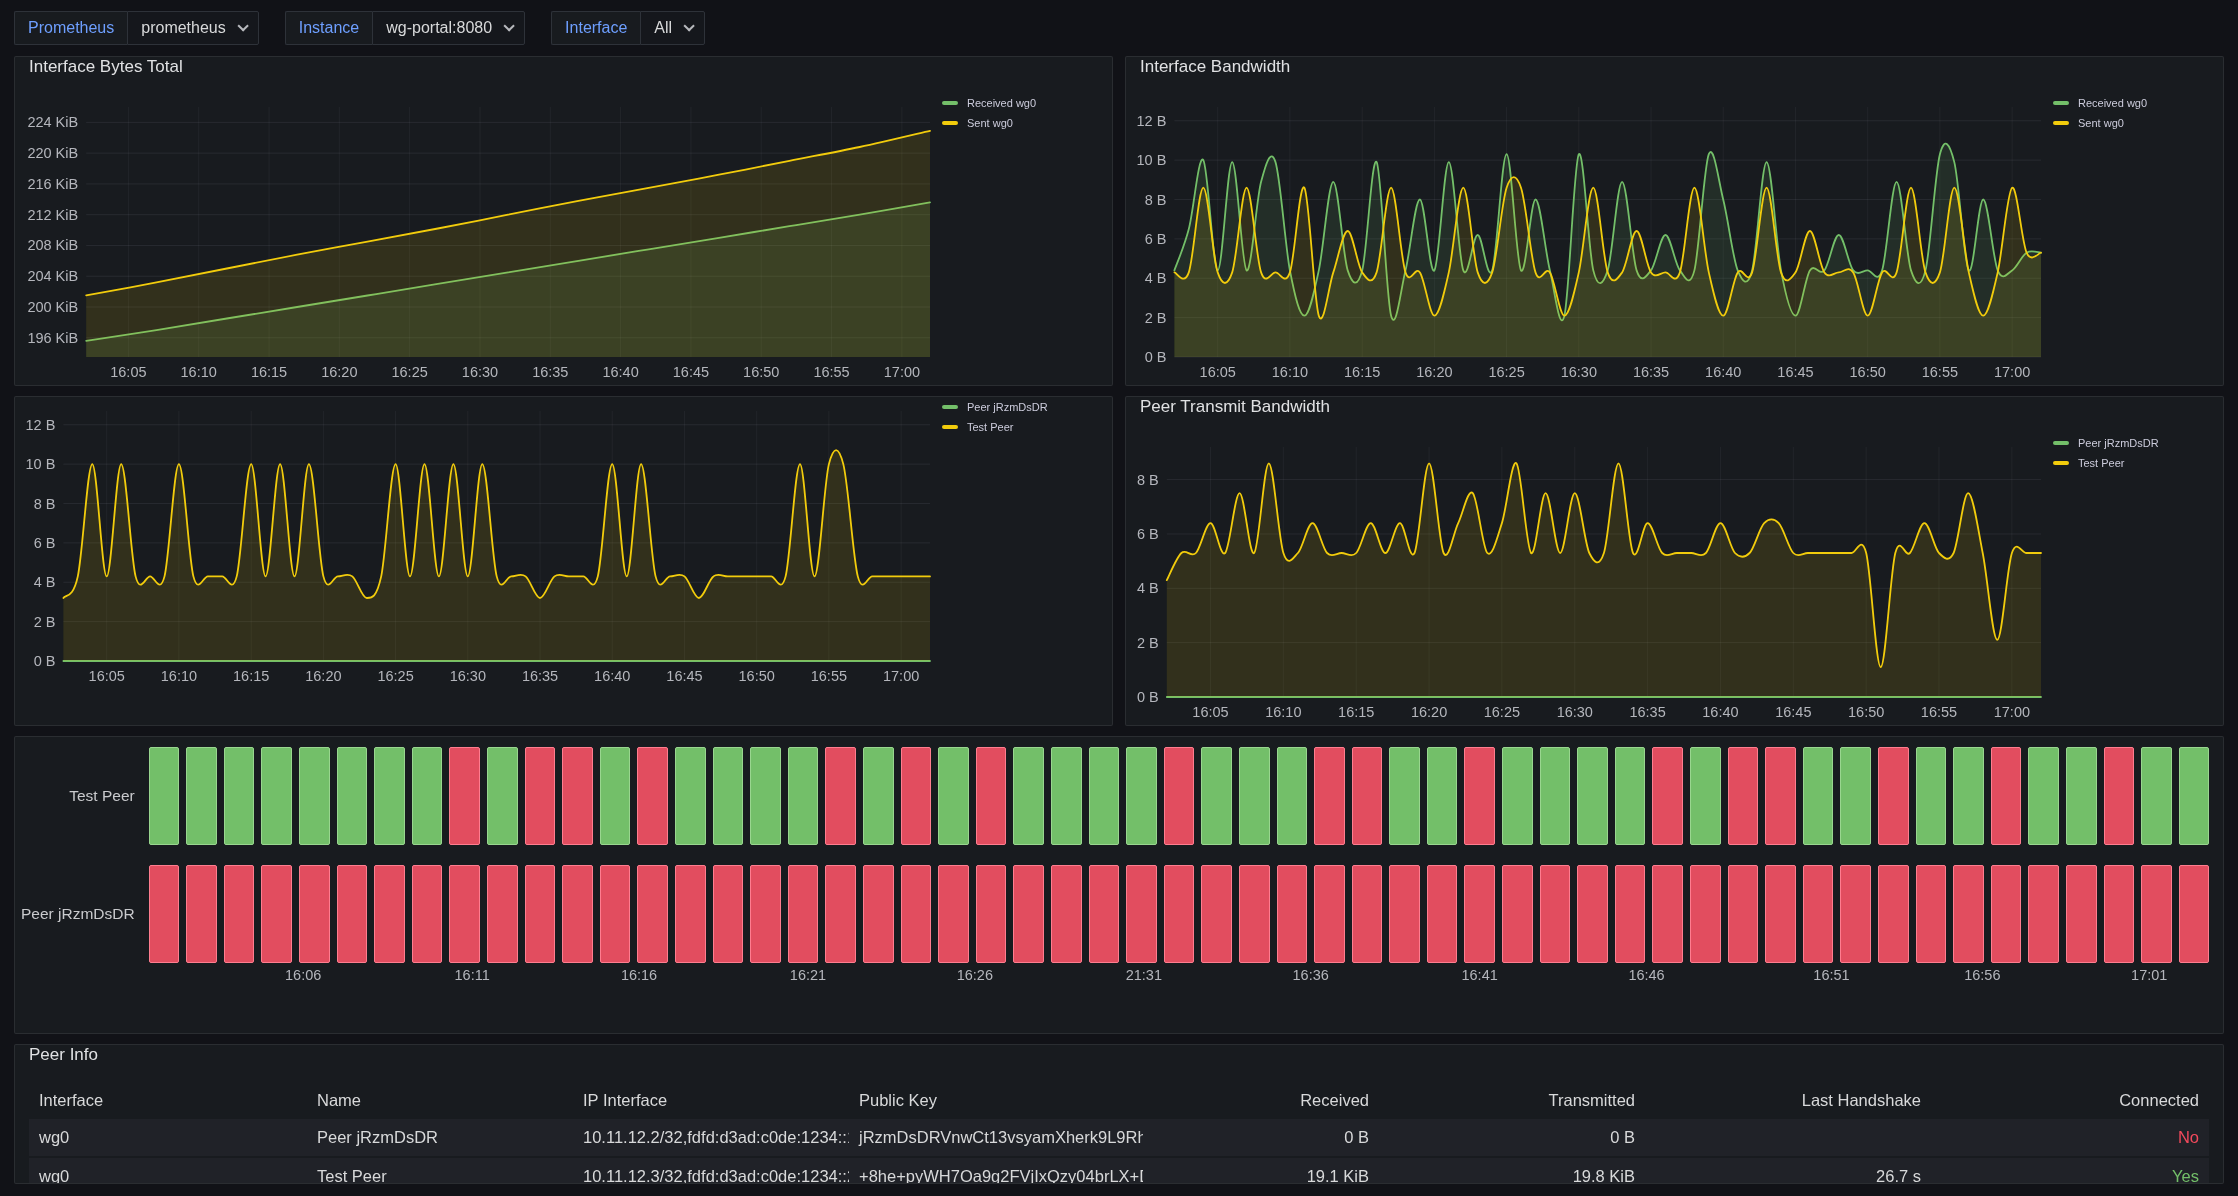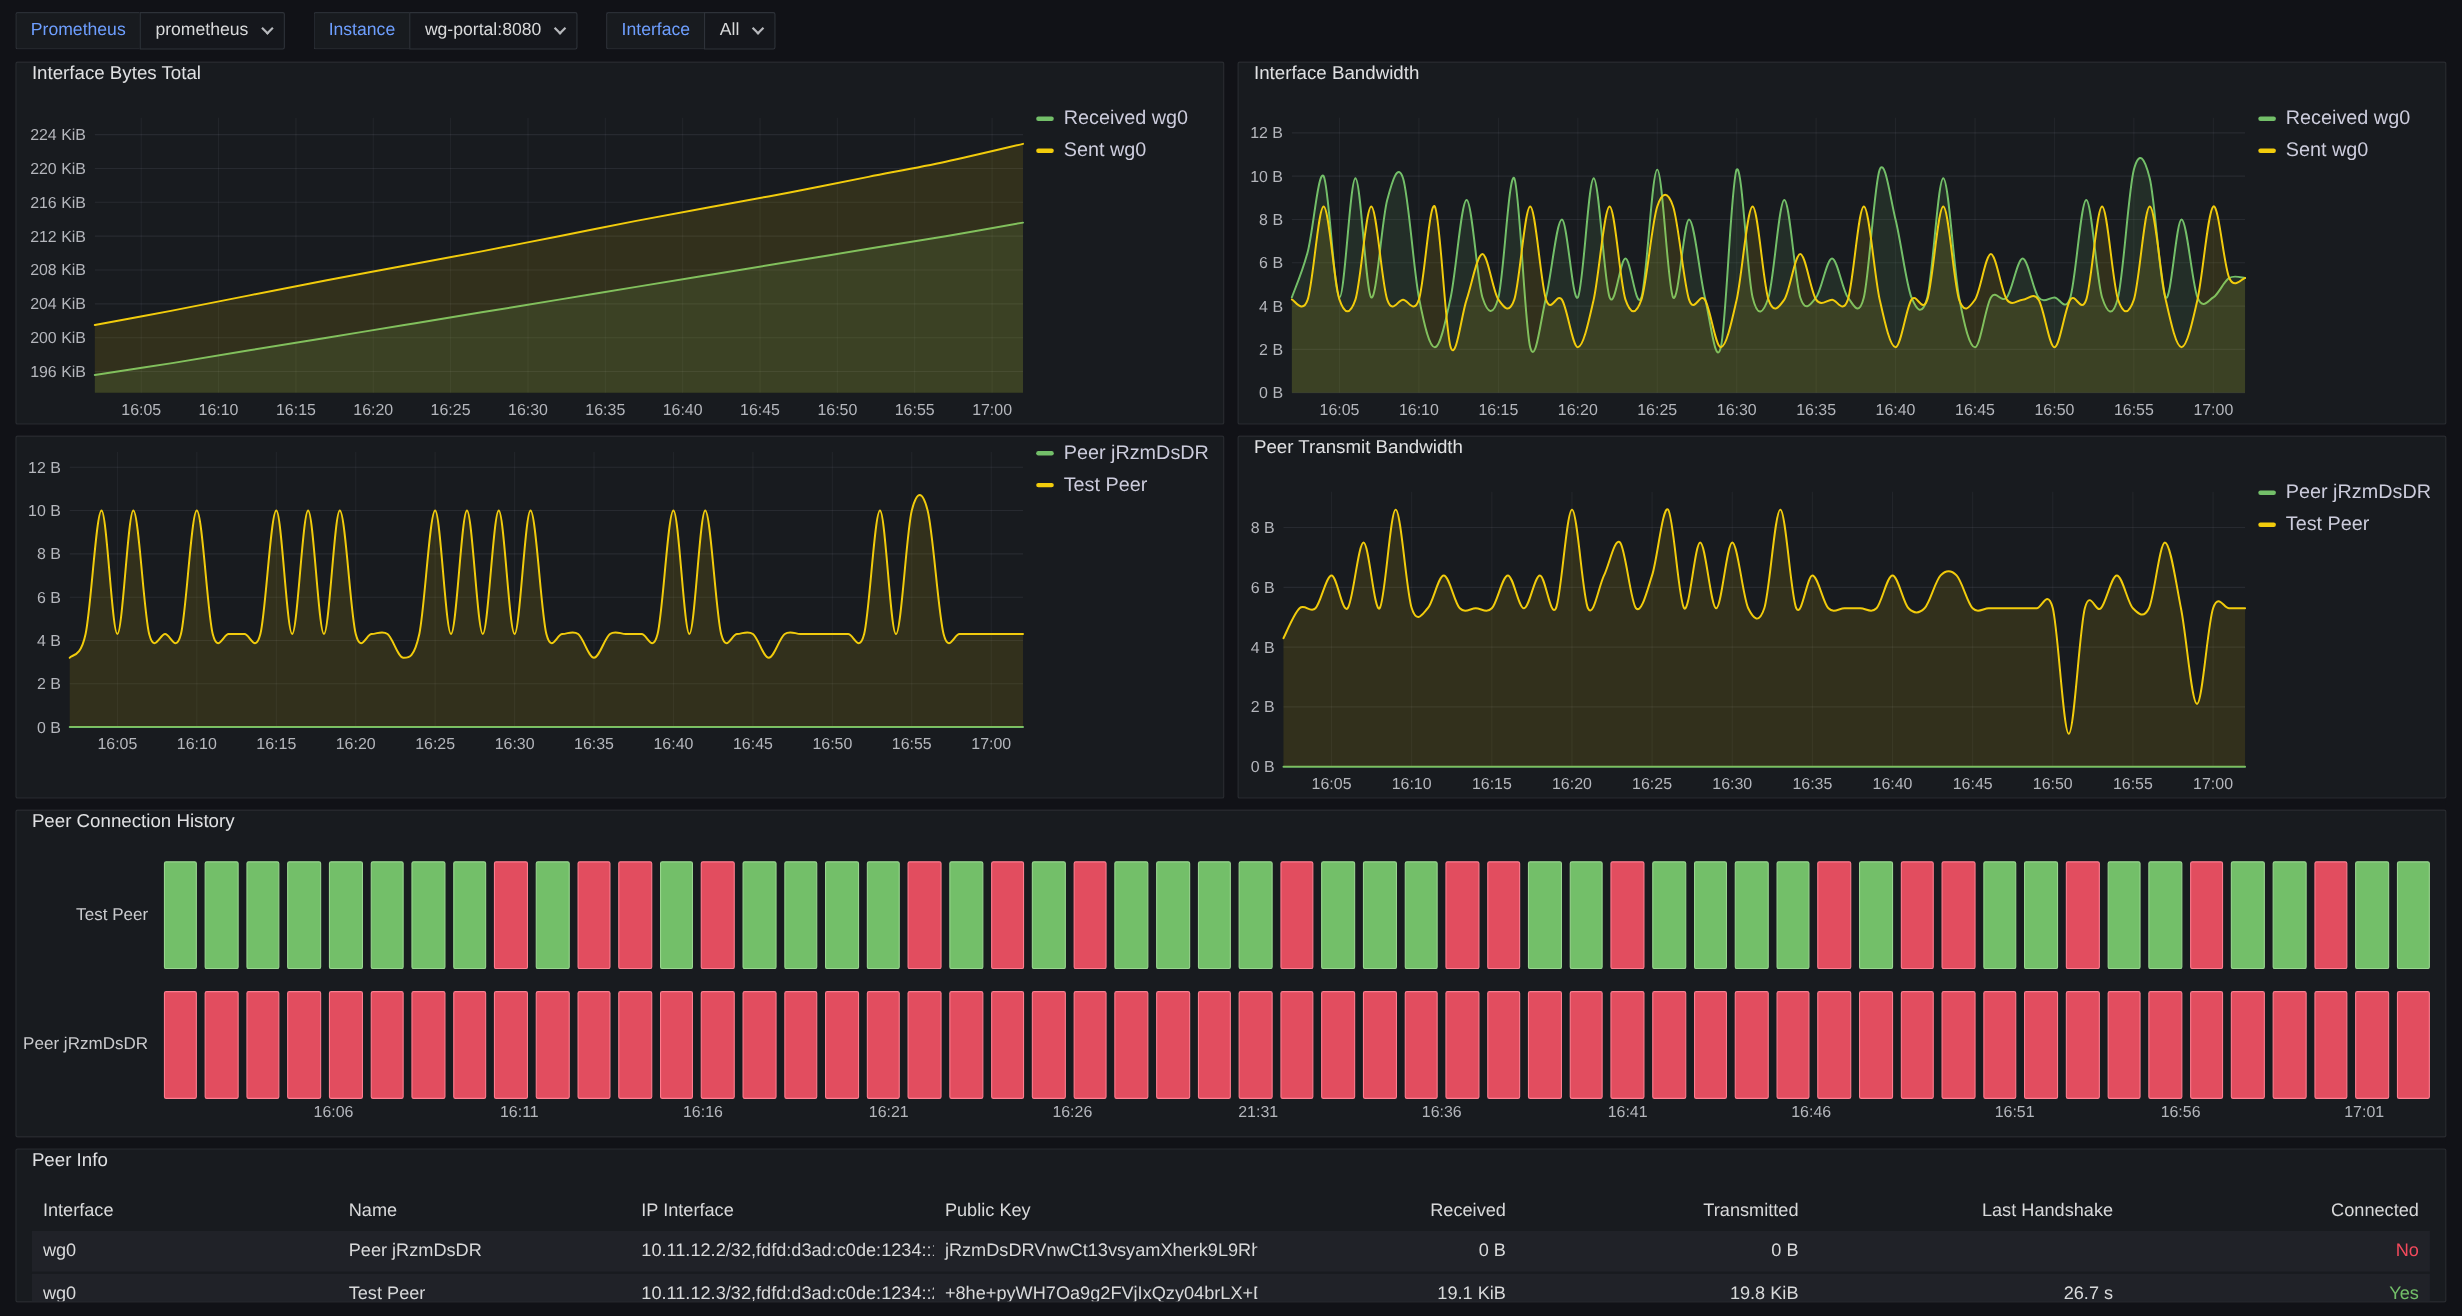--- a/index.html
+++ b/index.html
@@ -16,21 +16,21 @@
   
   .row{display:flex;gap:12px;flex:0 0 auto;height:330px}
   .panel{background:#181b1f;border:1px solid rgba(204,204,220,0.10);border-radius:2px;position:relative;overflow:hidden}
   .half{flex:1 1 0;min-width:0;height:100%}
   .panel-header{height:36px;display:flex;padding:0 14px}
   .panel-title{font-size:17px;font-weight:500;color:#e0e1e3;cursor:pointer}
   .chart-body{display:flex;height:calc(100% - 36px)}
   svg.chart{flex:1 1 auto;min-width:0;height:100%;display:block}
   svg text{font-family:"Liberation Sans","DejaVu Sans",sans-serif}
   .legend{flex:0 0 172px;padding:4px 10px 0 2px}
-  .legend-item{display:flex;align-items:center;gap:9px;margin-bottom:8px;font-size:18px;color:#ccccdc;cursor:pointer}
+  .legend-item{display:flex;align-items:center;gap:9px;margin-bottom:8px;font-size:11px;color:#ccccdc;cursor:pointer}
   .legend-marker{width:16px;height:4px;border-radius:2px;flex:0 0 auto}
 
   
   #history-panel{height:298px;flex:0 0 auto}
   .history-body{display:flex;height:calc(100% - 36px);padding:4px 14px 0 6px}
   .history-labels{flex:0 0 118px;display:flex;flex-direction:column;gap:20px;padding-top:6px}
   .history-label{height:98px;display:flex;align-items:center;justify-content:flex-end;padding-right:14px;font-size:15.5px;color:#c9cacd;white-space:nowrap}
   .history-plot{flex:1;position:relative;padding-top:6px;min-width:0}
   .bar-row{height:98px;display:flex;gap:7px;margin-bottom:20px}
   .status-bar{flex:1 1 0;border:1px solid;border-radius:2px}
@@ -314,23 +314,20 @@
             <div class="legend-item">
               <span class="legend-marker" style="background: rgb(242, 204, 12);"></span>
               <span>Test Peer</span>
             </div>
           </div>
       </div>
     </section>
   </div>
 
   <section class="panel" id="history-panel">
-    <header class="panel-header">
-        <h2 class="panel-title">Peer Connection History</h2>
-      </header>
     <div class="history-body">
       <div class="history-labels">
         <div class="history-label">Test Peer</div>
         <div class="history-label">Peer jRzmDsDR</div>
       </div>
       <div class="history-plot" id="history-plot">
         <div class="bar-row">
             <div class="status-bar" style="background: rgb(115, 191, 105); border-color: rgb(153, 214, 143);"></div>
             <div class="status-bar" style="background: rgb(115, 191, 105); border-color: rgb(153, 214, 143);"></div>
             <div class="status-bar" style="background: rgb(115, 191, 105); border-color: rgb(153, 214, 143);"></div>

